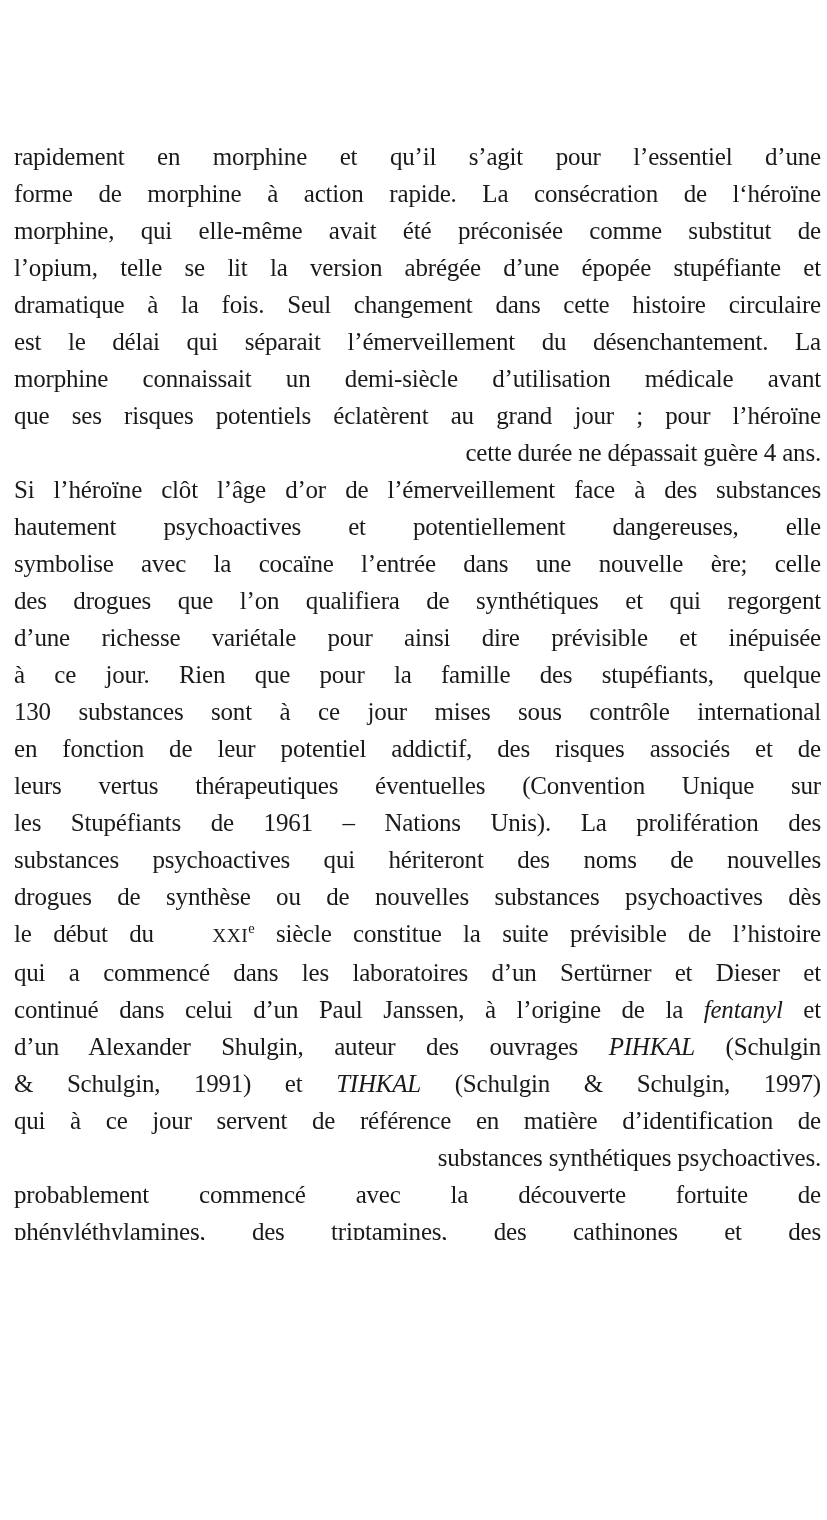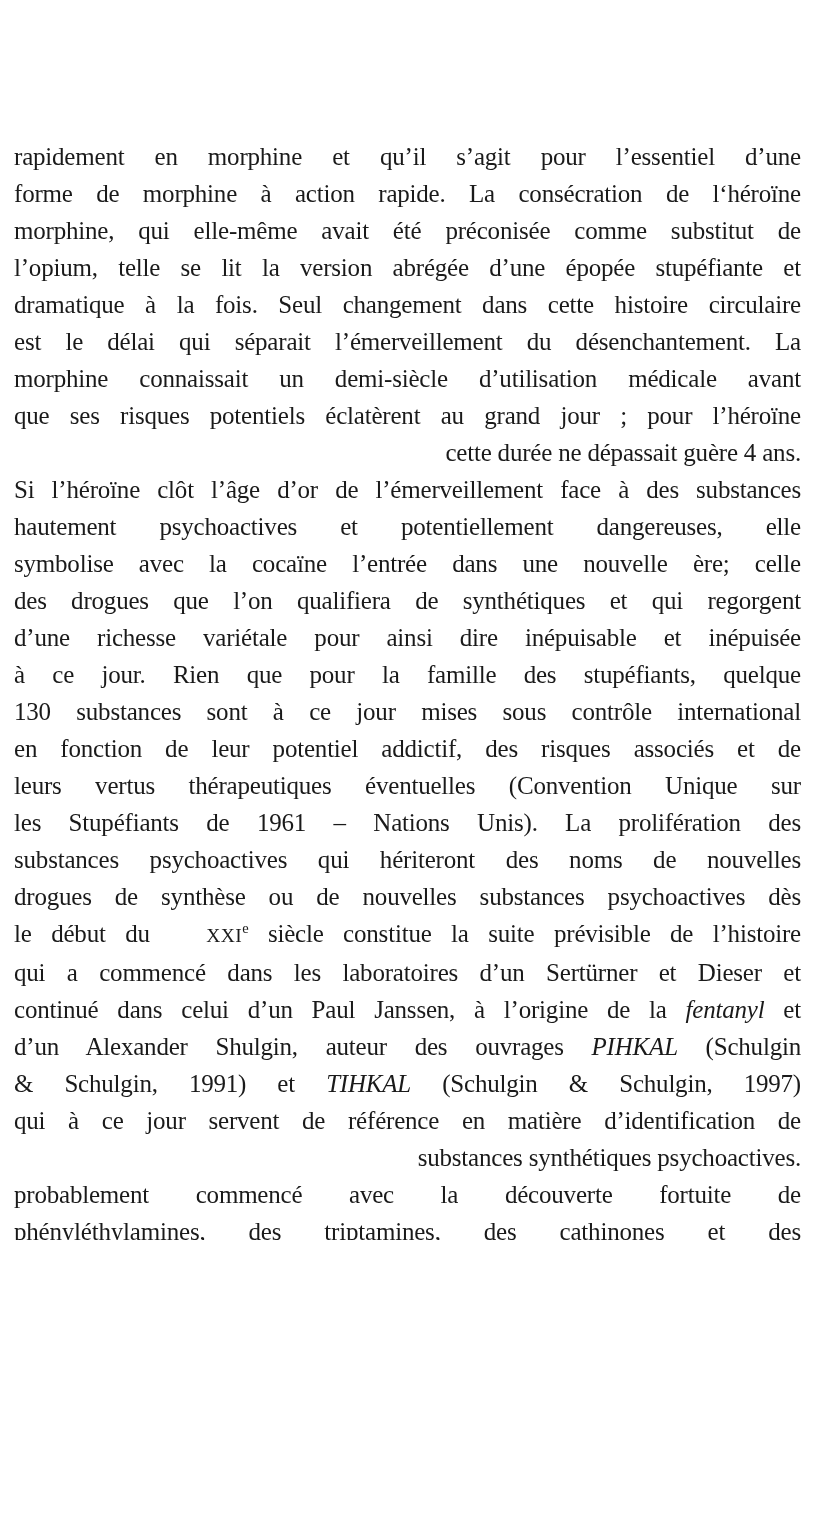--- a/index.html
+++ b/index.html
@@ -6,21 +6,21 @@
     margin: 0;
     padding: 0;
     background: #ffffff;
   }
   .page {
     position: relative;
     width: 827px;
     height: 1240px;
     box-sizing: border-box;
     background: #ffffff;
-    padding: 138px 26px 0 14px;
+    padding: 138px 6px 0 14px;
     overflow: hidden;
     font-family: "Liberation Serif", serif;
     font-size: 25px;
     line-height: 37px;
     color: #1a1a1a;
     letter-spacing: -0.2px;
   }
   .para { margin: 0; }
   .line {
     text-align: justify;
@@ -49,21 +49,21 @@
         <div class="line">est le délai qui séparait l’émerveillement du désenchantement. La</div>
         <div class="line">morphine connaissait un demi-siècle d’utilisation médicale avant</div>
         <div class="line">que ses risques potentiels éclatèrent au grand jour ; pour l’héroïne</div>
         <div class="line last">cette durée ne dépassait guère 4 ans.</div>
       </div>
       <div class="para">
         <div class="line">Si l’héroïne clôt l’âge d’or de l’émerveillement face à des substances</div>
         <div class="line">hautement psychoactives et potentiellement dangereuses, elle</div>
         <div class="line">symbolise avec la cocaïne l’entrée dans une nouvelle ère; celle</div>
         <div class="line">des drogues que l’on qualifiera de synthétiques et qui regorgent</div>
-        <div class="line">d’une richesse variétale pour ainsi dire inépuisable et inépuisée</div>
+        <div class="line">d’une richesse variétale pour ainsi dire prévisible et inépuisée</div>
         <div class="line">à ce jour. Rien que pour la famille des stupéfiants, quelque</div>
         <div class="line">130 substances sont à ce jour mises sous contrôle international</div>
         <div class="line">en fonction de leur potentiel addictif, des risques associés et de</div>
         <div class="line">leurs vertus thérapeutiques éventuelles (Convention Unique sur</div>
         <div class="line">les Stupéfiants de 1961 – Nations Unis). La prolifération des</div>
         <div class="line">substances psychoactives qui hériteront des noms de nouvelles</div>
         <div class="line">drogues de synthèse ou de nouvelles substances psychoactives dès</div>
         <div class="line">le début du <span class="sc">XXI</span><span class="sup">e</span> siècle constitue la suite prévisible de l’histoire</div>
         <div class="line">qui a commencé dans les laboratoires d’un Sertürner et Dieser et</div>
         <div class="line">continué dans celui d’un Paul Janssen, à l’origine de la <span class="i">fentanyl</span> et</div>

